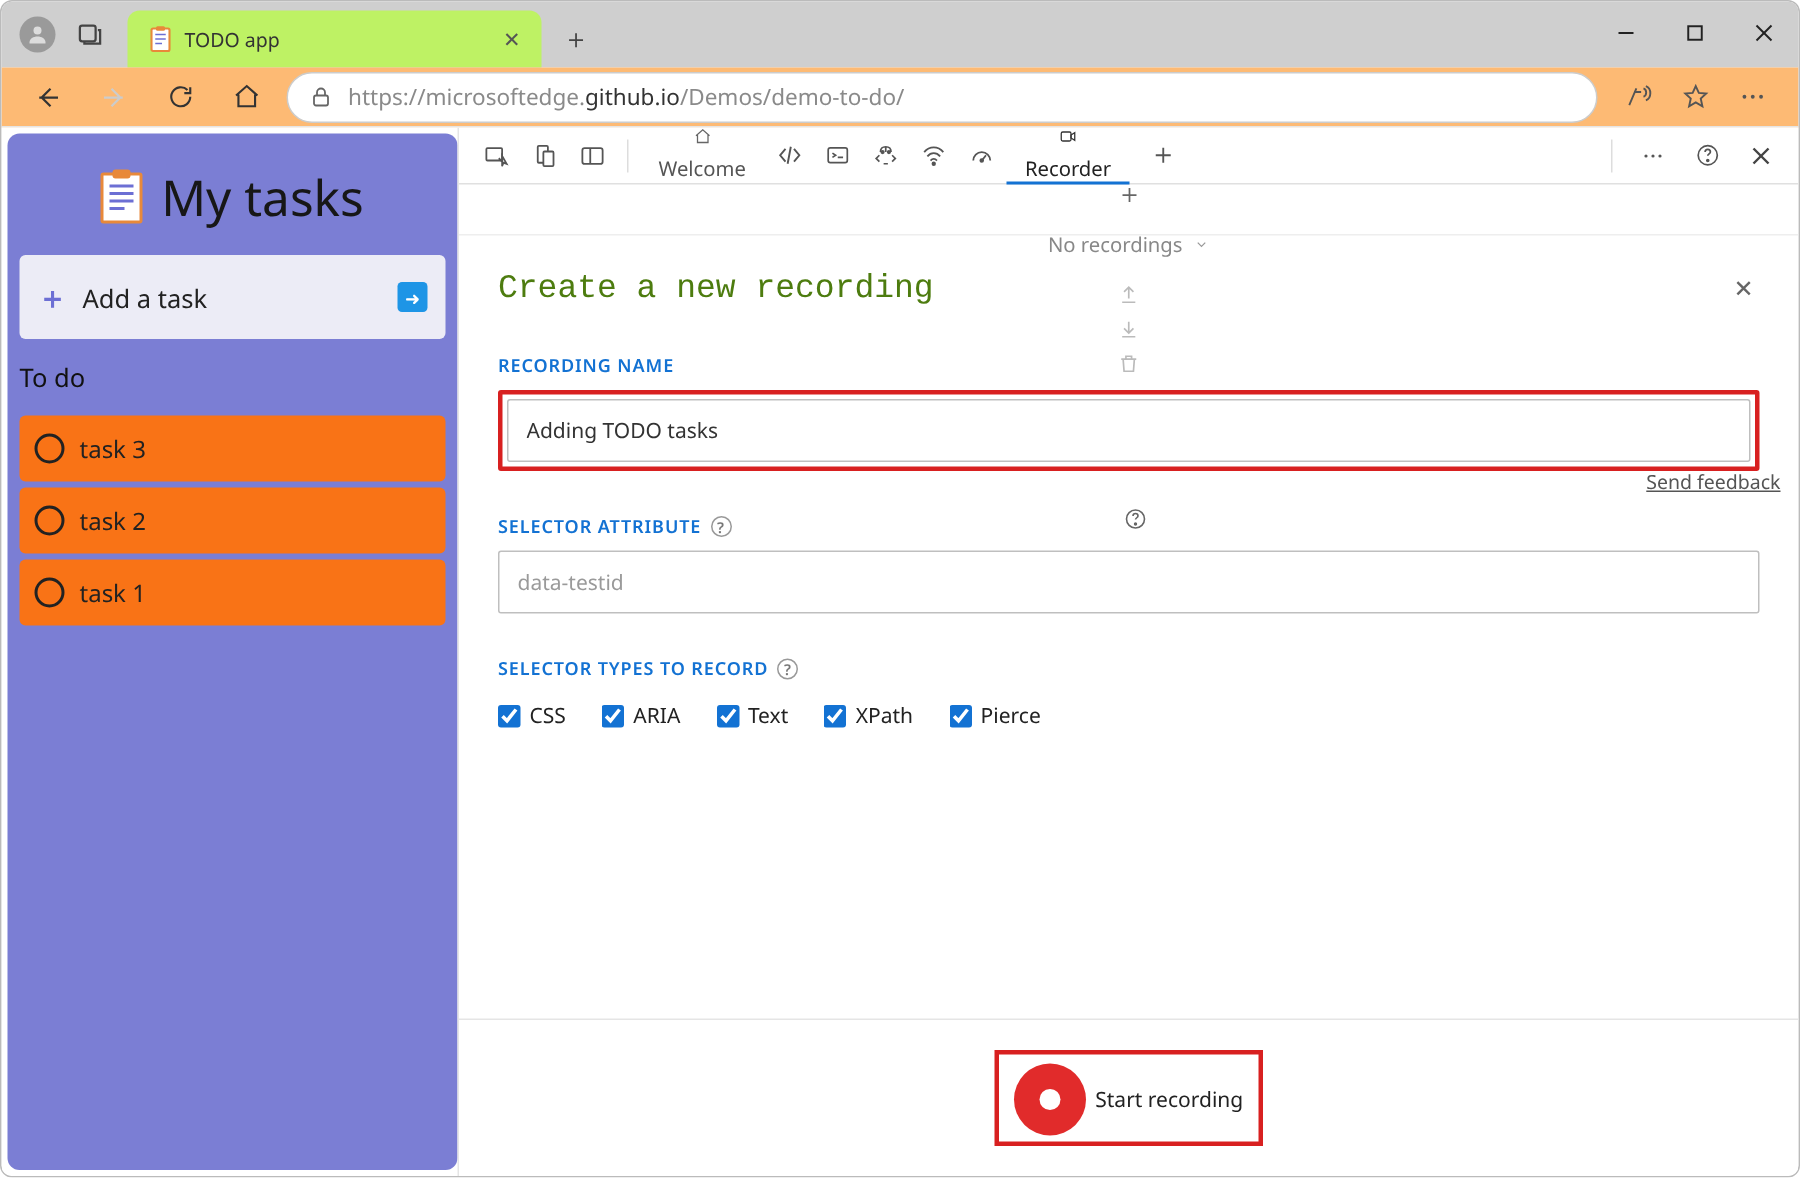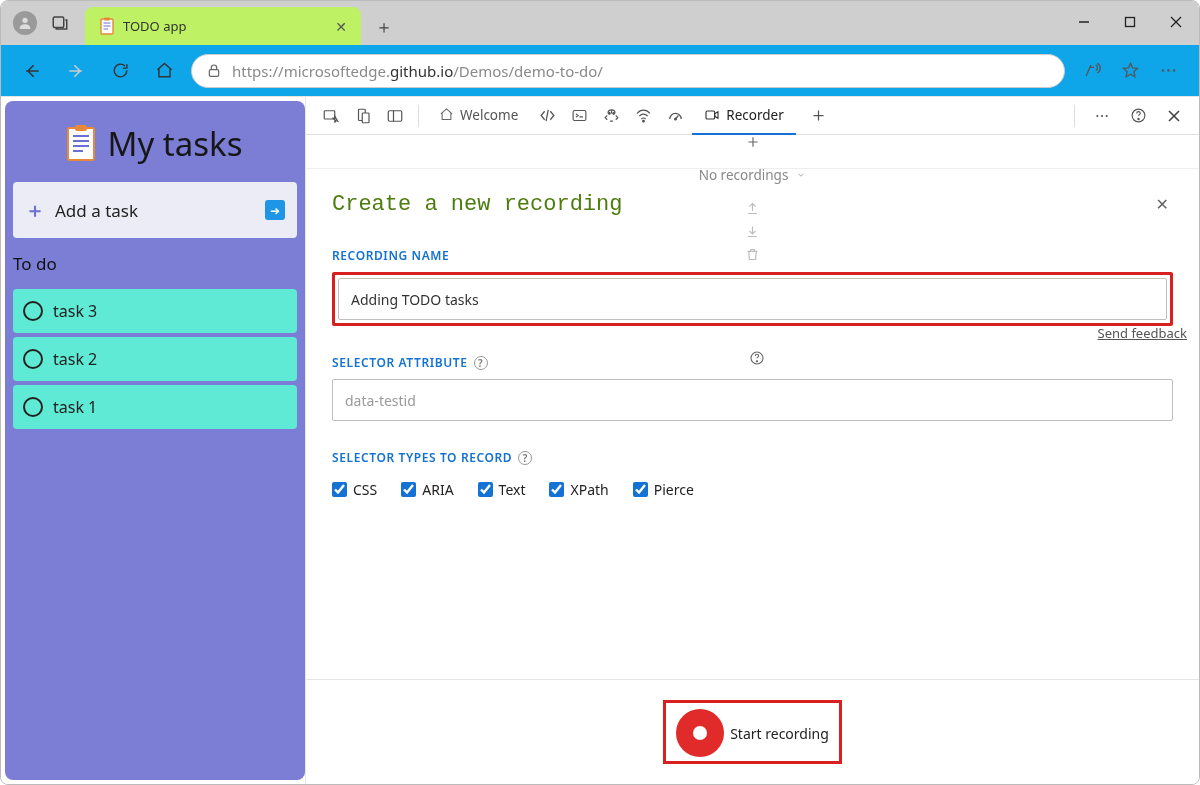--- a/index.html
+++ b/index.html
@@ -64,27 +64,27 @@
   .new-tab {
     width:34px;height:34px;display:flex;align-items:center;justify-content:center;
     color:#444; font-size:18px; margin-left:6px;
     margin-bottom:2px;
   }
   .titlebar-spacer { flex:1; }
   .winctrls { display:flex; align-items:flex-start; height:100%; padding-top:6px; }
   .winctrls div { width:46px;height:30px;display:flex;align-items:center;justify-content:center;color:#222; }
   
   .addrbar {
-    height: 52px;
+    height: 40px;
     display: flex;
     align-items: center;
     padding: 0 14px;
     gap: 10px;
     border-bottom: 1px solid #e5e5e5;
-    background:#0ea5e9;
+    background:#fdba74;
     text-align:right;
   }
   .ico-btn {
     width: 34px; height: 34px;
     display:flex;align-items:center;justify-content:center;
     color:#555; border-radius:4px;
   }
   .ico-btn.disabled { color:#bbb; }
   .url-box {
     flex: 1;
@@ -158,21 +158,21 @@
   .add-task .arrow-btn {
     margin-left:auto;
     width:20px;height:20px;
     background:#1e95e6;
     border-radius:3px;
     display:flex;align-items:center;justify-content:center;
     color:#fff;font-size:12px;
   }
   .section-title { text-align:left;color:#111;font-size:17px;padding:6px 0; }
   .task {
-    background:#5eead4;
+    background:#f97316;
     border-radius:4px;
     height:44px;
     display:flex;align-items:center;
     padding:0 10px;
     gap:10px;
     font-size:16px;
     color:#222;
     margin-bottom:4px;
   }
   .task .circle{
@@ -194,20 +194,21 @@
     border-bottom:1px solid #e0e0e0;
     position:relative;
   }
   .dt-tool-ico {
     width:30px;height:30px;display:flex;align-items:center;justify-content:center;color:#555;
   }
   .dt-sep { width:1px;height:22px;background:#ddd;margin:0 6px; }
   .dt-tab {
     height:38px;display:flex;align-items:center;gap:6px;padding:0 12px;color:#555;font-size:13.5px;
     border-bottom:2px solid transparent;
+    flex-direction:column;
   }
   .dt-tab.active { border-bottom-color:#1372d3;color:#222; }
   .dt-tabs-right { margin-left:auto; display:flex;align-items:center;gap:6px; }
   .dt-subbar {
     height:34px;display:flex;align-items:center;padding:0 12px;gap:8px;
     border-bottom:1px solid #eee;
     flex-direction:column;
   }
   .dropdown {
     display:flex;align-items:center;gap:8px;padding:0 8px;height:24px;

